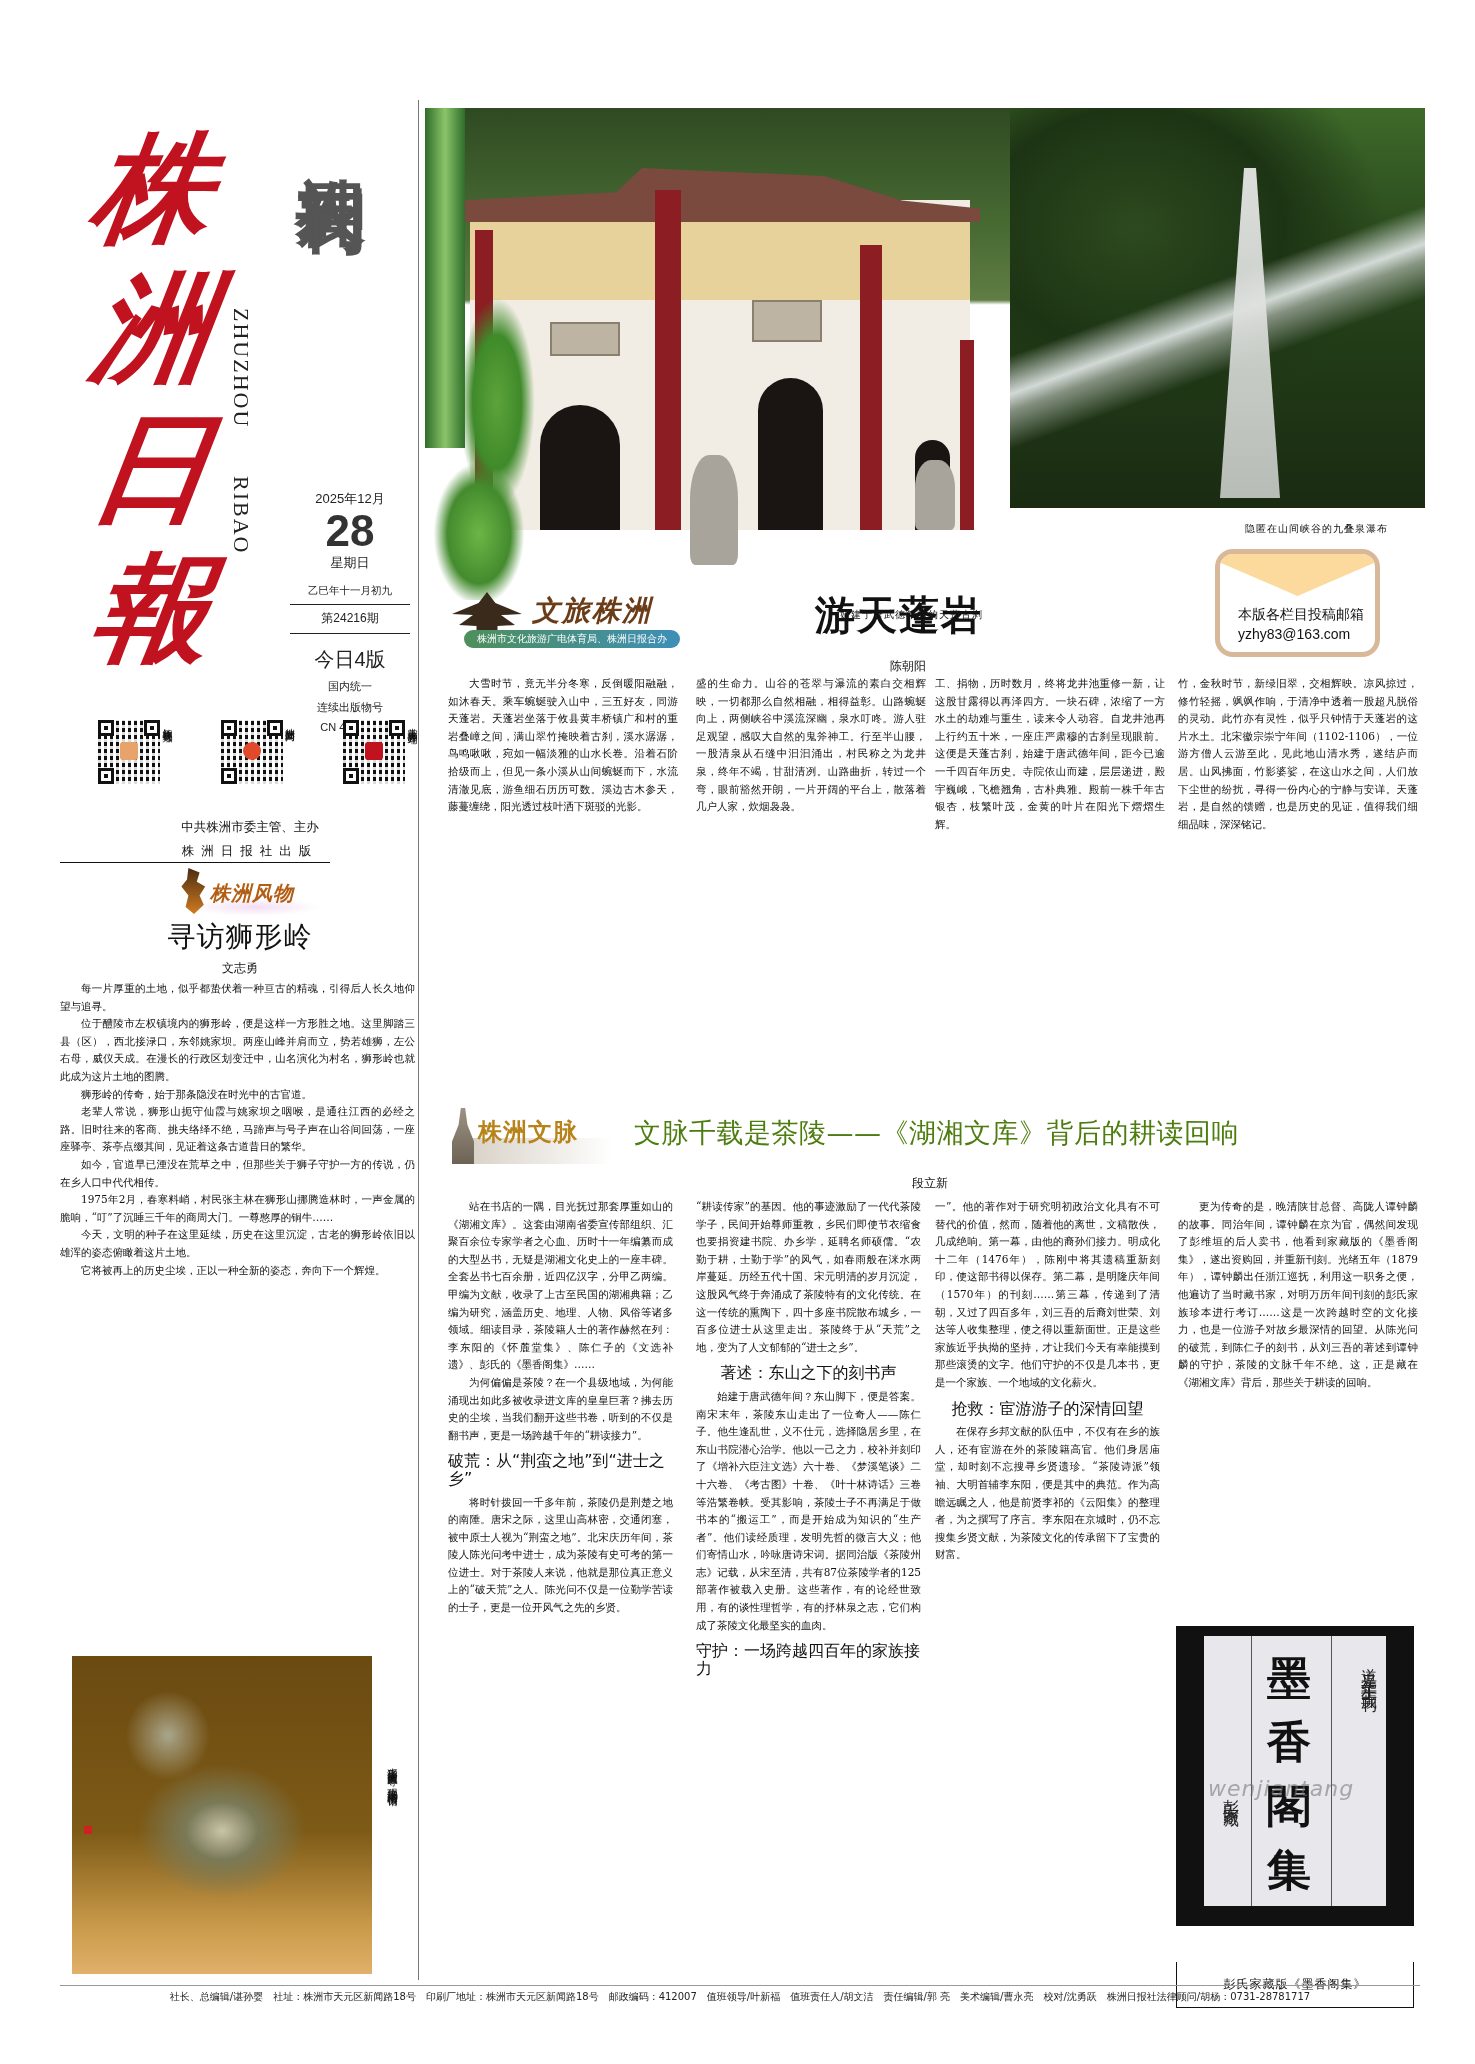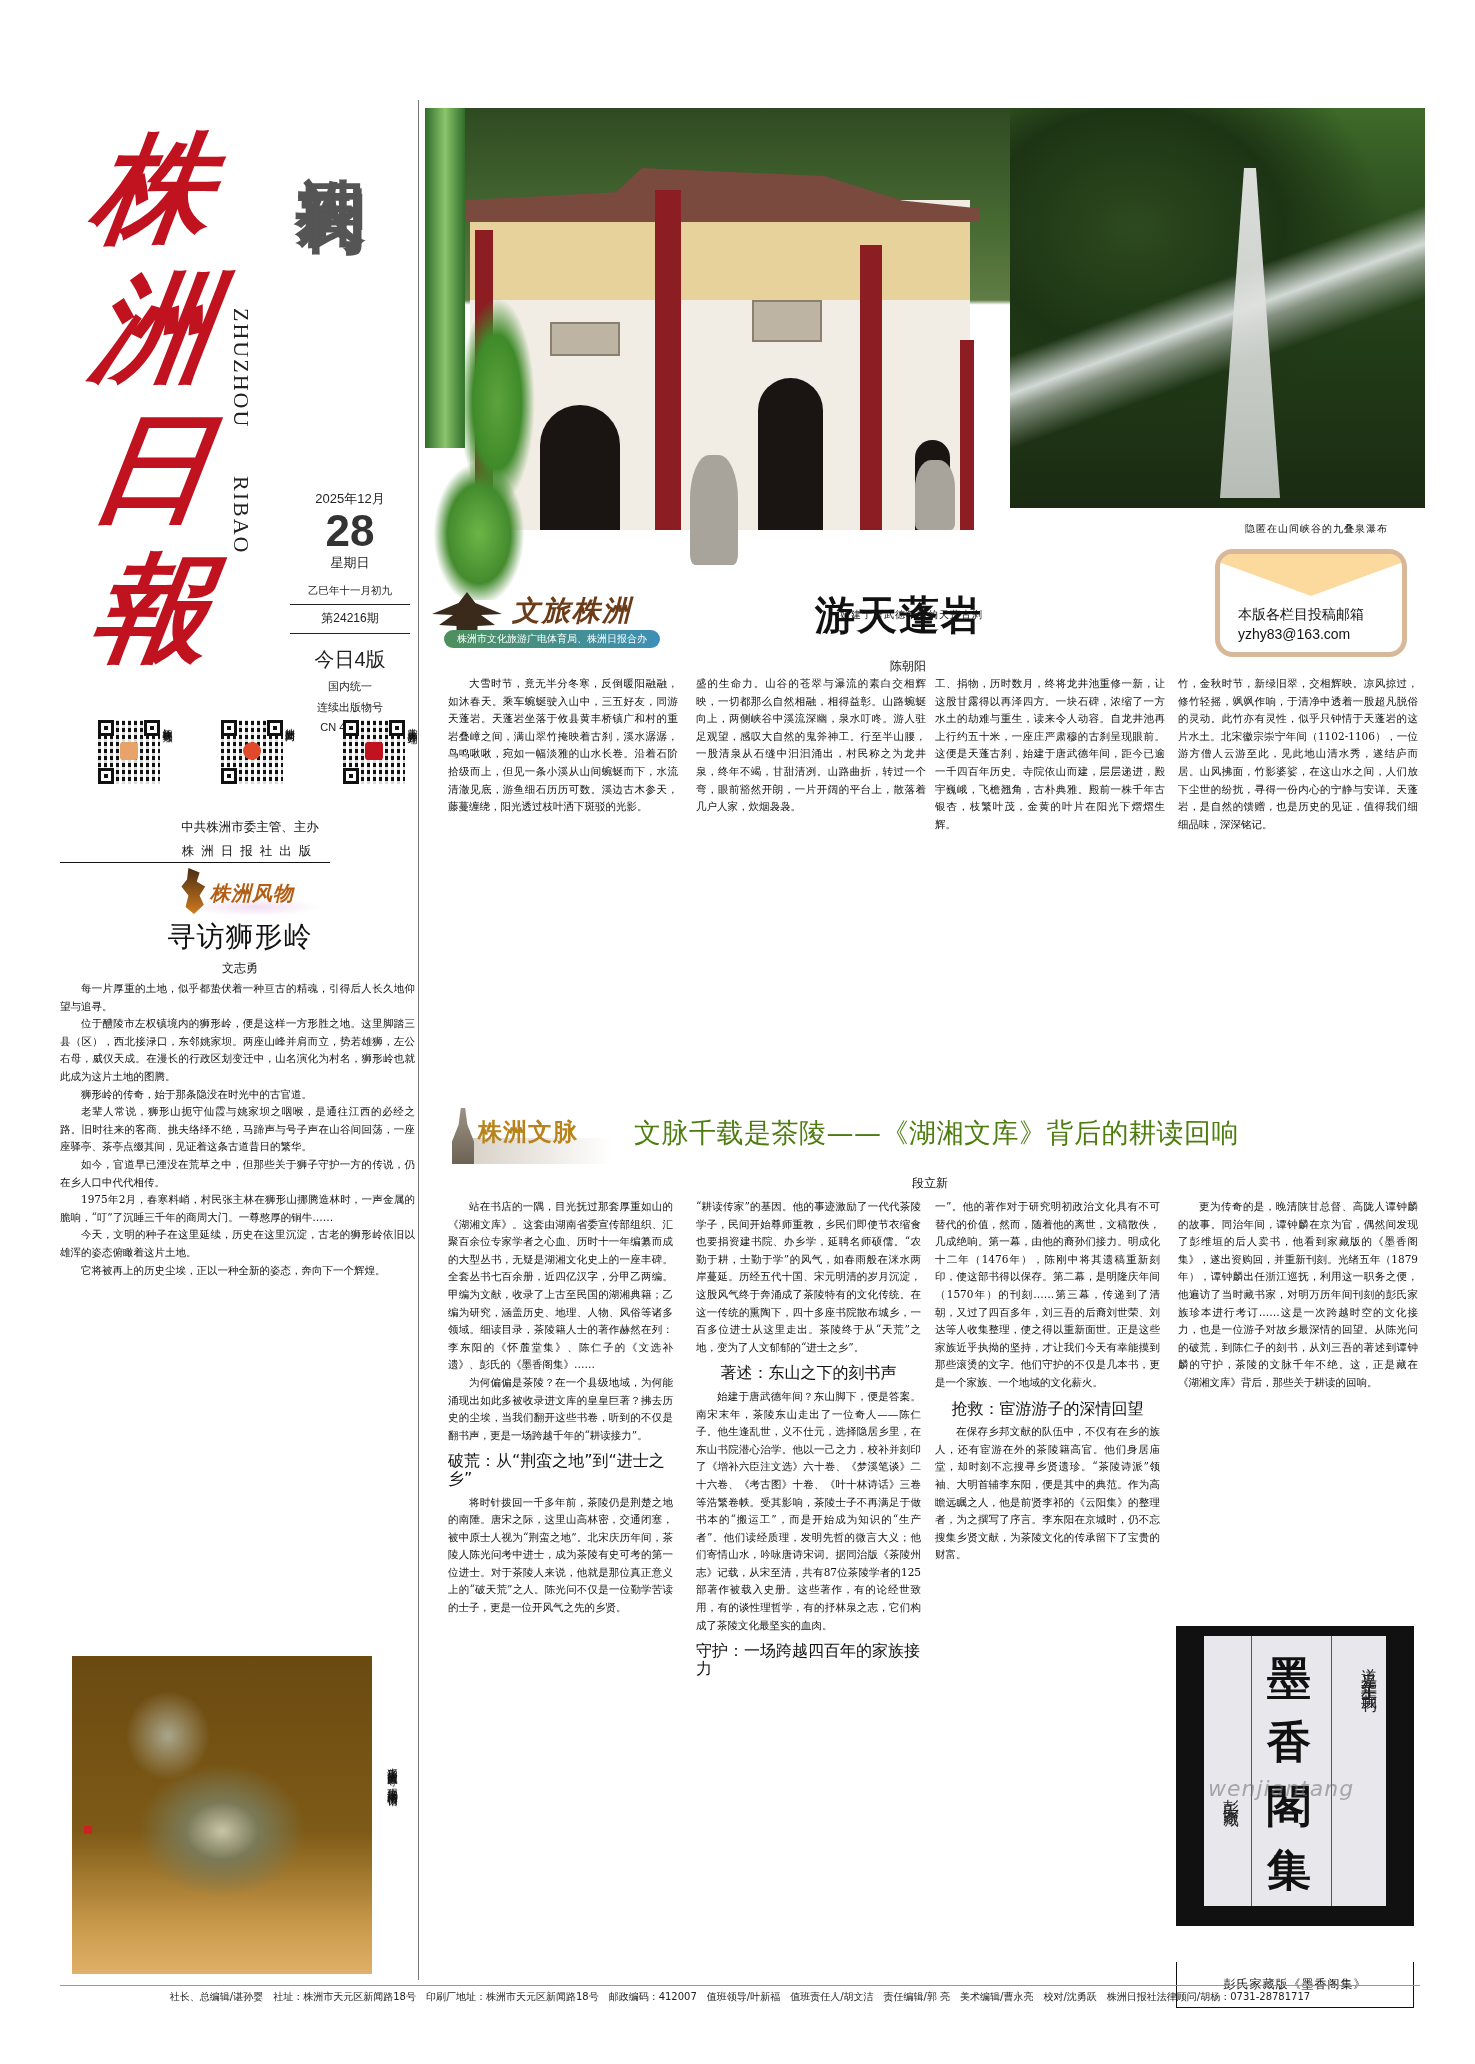--- a/index.html
+++ b/index.html
@@ -91,27 +91,27 @@
 
   .photo-waterfall { left: 1010px; top: 108px; width: 415px; height: 400px;
     background:
       linear-gradient(160deg, transparent 0 45%, rgba(230,235,235,0.9) 52%, rgba(200,205,200,0.6) 55%, transparent 62%),
       radial-gradient(ellipse 60% 50% at 30% 30%, #2d4a1f 0%, #1d3414 60%, transparent 100%),
       linear-gradient(180deg, #3e6a2a 0%, #26431a 40%, #1a2b12 100%); }
   .photo-waterfall .fall { position: absolute; left: 210px; top: 60px; width: 60px; height: 330px;
     background: linear-gradient(180deg, rgba(240,240,240,0.9), rgba(200,205,200,0.9)); clip-path: polygon(40% 0, 60% 0, 100% 100%, 0 100%); }
   .waterfall-caption { left: 1245px; top: 522px; font-family: "DejaVu Serif", serif; font-size: 10px; color: #111; letter-spacing: 1px; }
 
-  .mailbox { left: 1215px; top: 549px; width: 192px; height: 108px; border: 5px solid #d9b89a; border-radius: 18px; background: #fff; overflow: hidden; }
+  .mailbox { left: 1215px; top: 549px; width: 165px; height: 108px; border: 5px solid #d9b89a; border-radius: 18px; background: #fff; overflow: hidden; }
   .mailbox .flap { position: absolute; left: 0; top: 0; width: 100%; height: 42px; background: #fcd99c; clip-path: polygon(0 0, 100% 0, 100% 20%, 50% 100%, 0 20%); }
   .mailbox .l1 { position: absolute; left: 18px; top: 52px; font-size: 14px; color: #111; }
   .mailbox .l2 { position: absolute; left: 18px; top: 72px; font-size: 14px; color: #111; font-family: "Liberation Sans", sans-serif; }
 
   
-  .banner-wl { left: 432px; top: 592px; width: 230px; height: 62px; }
+  .banner-wl { left: 452px; top: 592px; width: 230px; height: 62px; }
   .banner-wl .pagoda { position: absolute; left: 0; top: 0; width: 70px; height: 55px; background: #3a2a1c;
     clip-path: polygon(50% 0, 62% 20%, 100% 40%, 70% 42%, 90% 60%, 65% 62%, 65% 100%, 35% 100%, 35% 62%, 10% 60%, 30% 42%, 0 40%, 38% 20%); }
   .banner-wl .title { position: absolute; left: 80px; top: 0; font-family: "DejaVu Serif", serif; font-size: 28px; font-weight: bold; color: #6b3c18; letter-spacing: 2px; font-style: italic; }
   .banner-wl .ribbon { position: absolute; left: 12px; top: 38px; width: 216px; height: 18px; border-radius: 10px;
     background: linear-gradient(90deg, #4e8f5b, #3e8fb8); color: #fff; font-size: 10px; line-height: 18px; text-align: center; }
 
   .main-title { left: 815px; top: 588px; font-size: 40px; font-weight: bold; color: #111; letter-spacing: 2px; }
   .main-byline { left: 890px; top: 658px; font-size: 12px; color: #111; }
 
   .top-col { top: 675px; width: 230px; height: 392px; }

